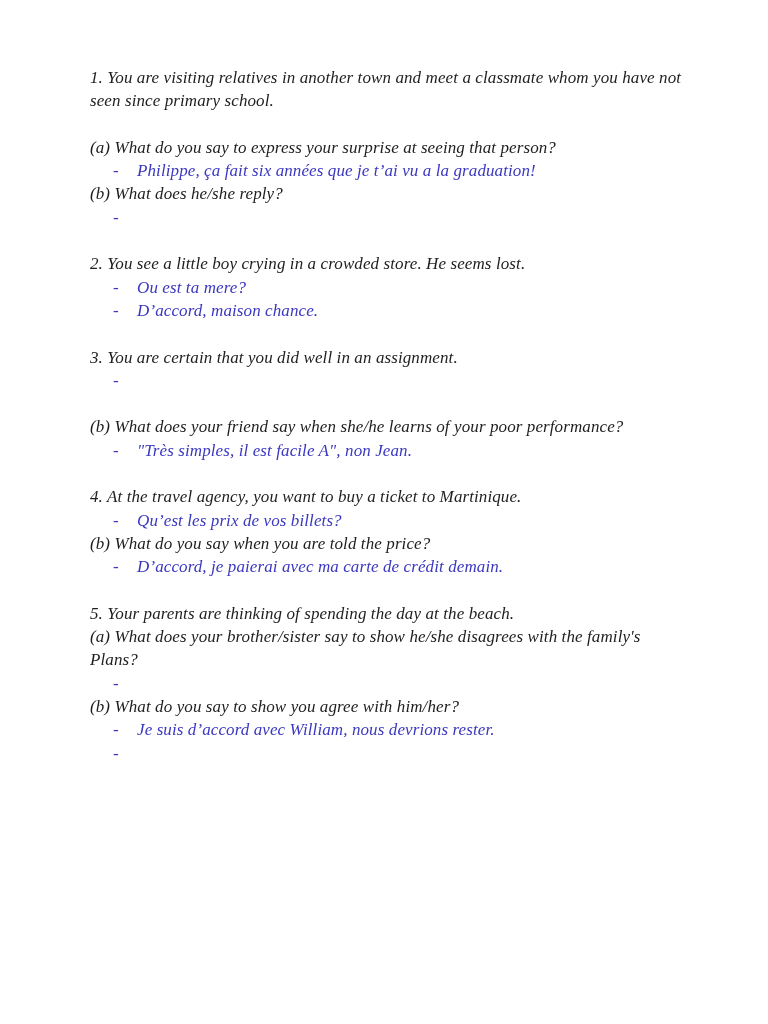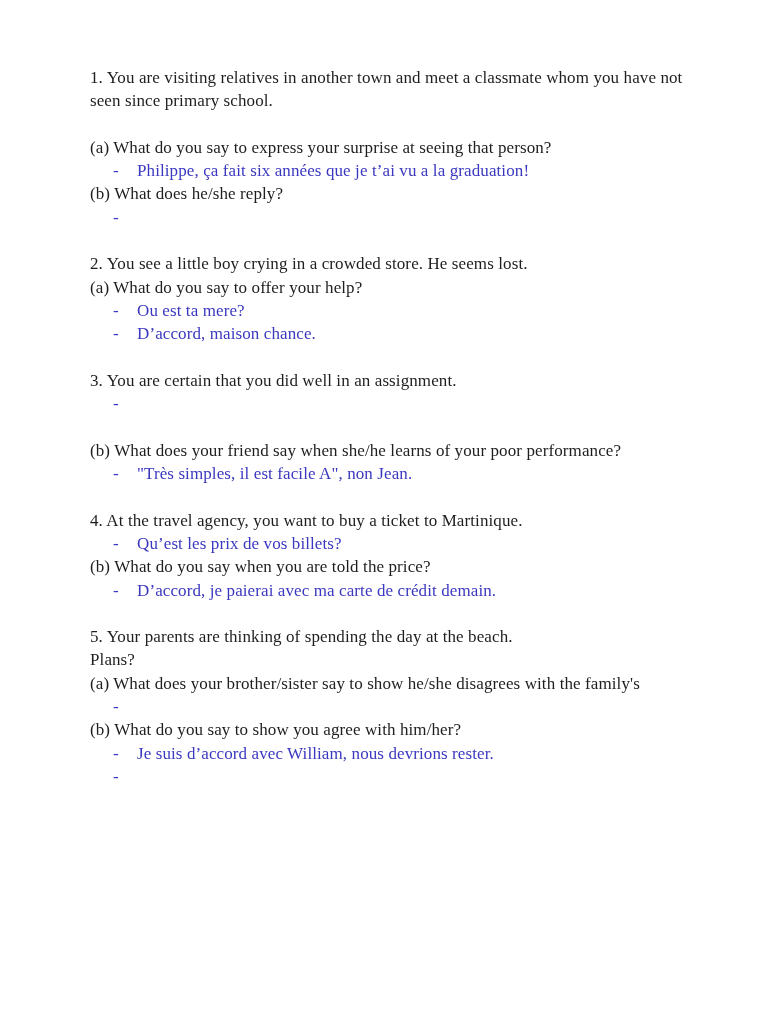--- a/index.html
+++ b/index.html
@@ -33,20 +33,21 @@
     line-height: 23.3px;
     color: var(--text-color);
     letter-spacing: 0.1px;
   }
   .section {
     margin-bottom: 23.3px; 
   }
   .line {
     height: 23.3px;
     white-space: nowrap;
+    font-style: italic;
   }
   .line.blank {
     
   }
   .answer {
     display: flex;
     color: var(--answer-color);
     padding-left: 23px; 
   }
   .dash {
@@ -68,21 +69,20 @@
           <span class="dash">-</span>
           <span class="answer-text">Philippe, ça fait six années que je t’ai vu a la graduation!</span>
         </div>
         <div class="line">(b) What does he/she reply?</div>
         <div class="line answer">
           <span class="dash">-</span>
         </div>
       </div>
       <div class="section">
         <div class="line">2. You see a little boy crying in a crowded store. He seems lost.</div>
-        <div class="line">(a) What do you say to offer your help?</div>
         <div class="line answer">
           <span class="dash">-</span>
           <span class="answer-text">Ou est ta mere?</span>
         </div>
         <div class="line answer">
           <span class="dash">-</span>
           <span class="answer-text">D’accord, maison chance.</span>
         </div>
       </div>
       <div class="section">
@@ -104,22 +104,22 @@
           <span class="answer-text">Qu’est les prix de vos billets?</span>
         </div>
         <div class="line">(b) What do you say when you are told the price?</div>
         <div class="line answer">
           <span class="dash">-</span>
           <span class="answer-text">D’accord, je paierai avec ma carte de crédit demain.</span>
         </div>
       </div>
       <div class="section">
         <div class="line">5. Your parents are thinking of spending the day at the beach.</div>
+        <div class="line">(a) What does your brother/sister say to show he/she disagrees with the family's</div>
         <div class="line">Plans?</div>
-        <div class="line">(a) What does your brother/sister say to show he/she disagrees with the family's</div>
         <div class="line answer">
           <span class="dash">-</span>
         </div>
         <div class="line">(b) What do you say to show you agree with him/her?</div>
         <div class="line answer">
           <span class="dash">-</span>
           <span class="answer-text">Je suis d’accord avec William, nous devrions rester.</span>
         </div>
         <div class="line answer">
           <span class="dash">-</span>

